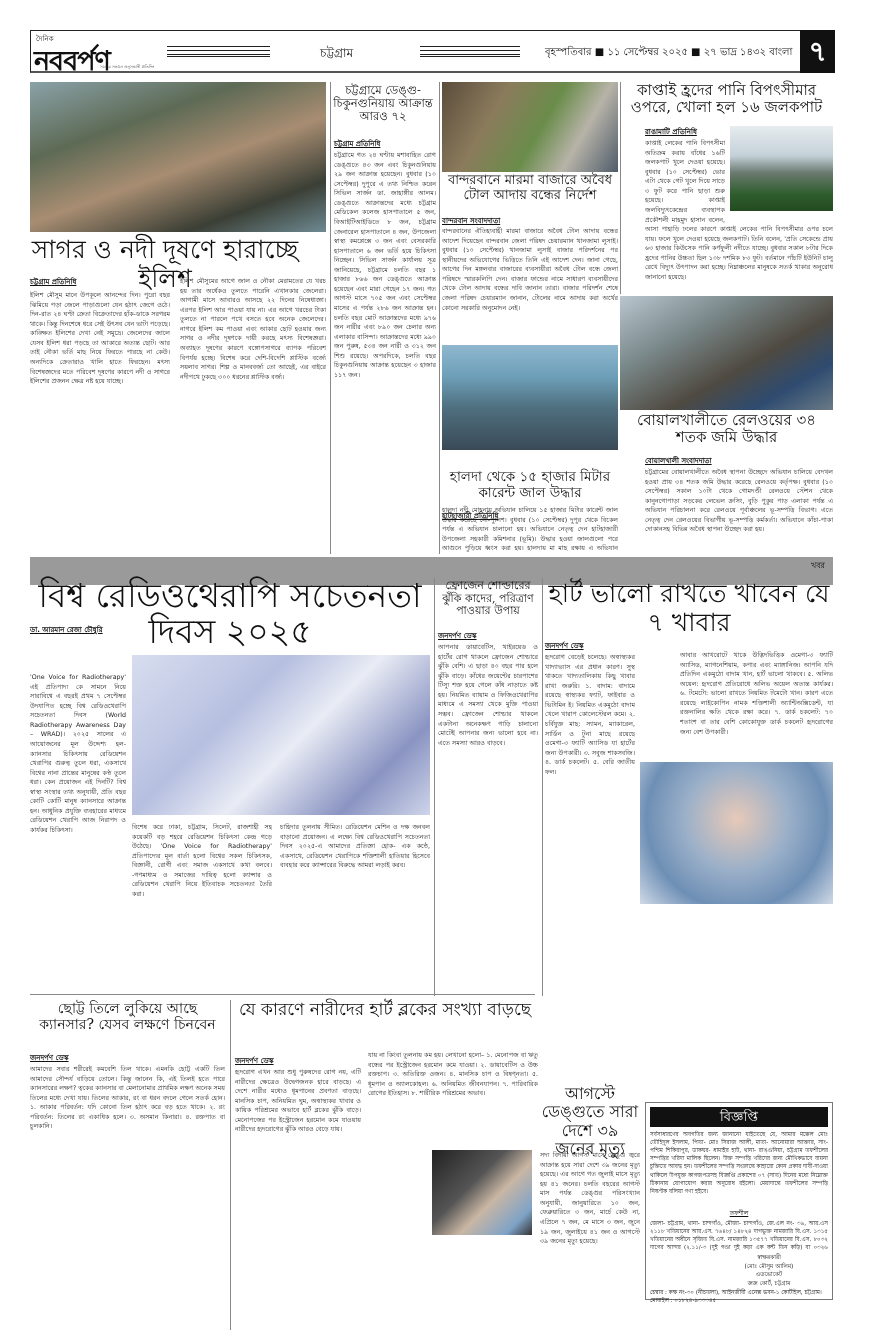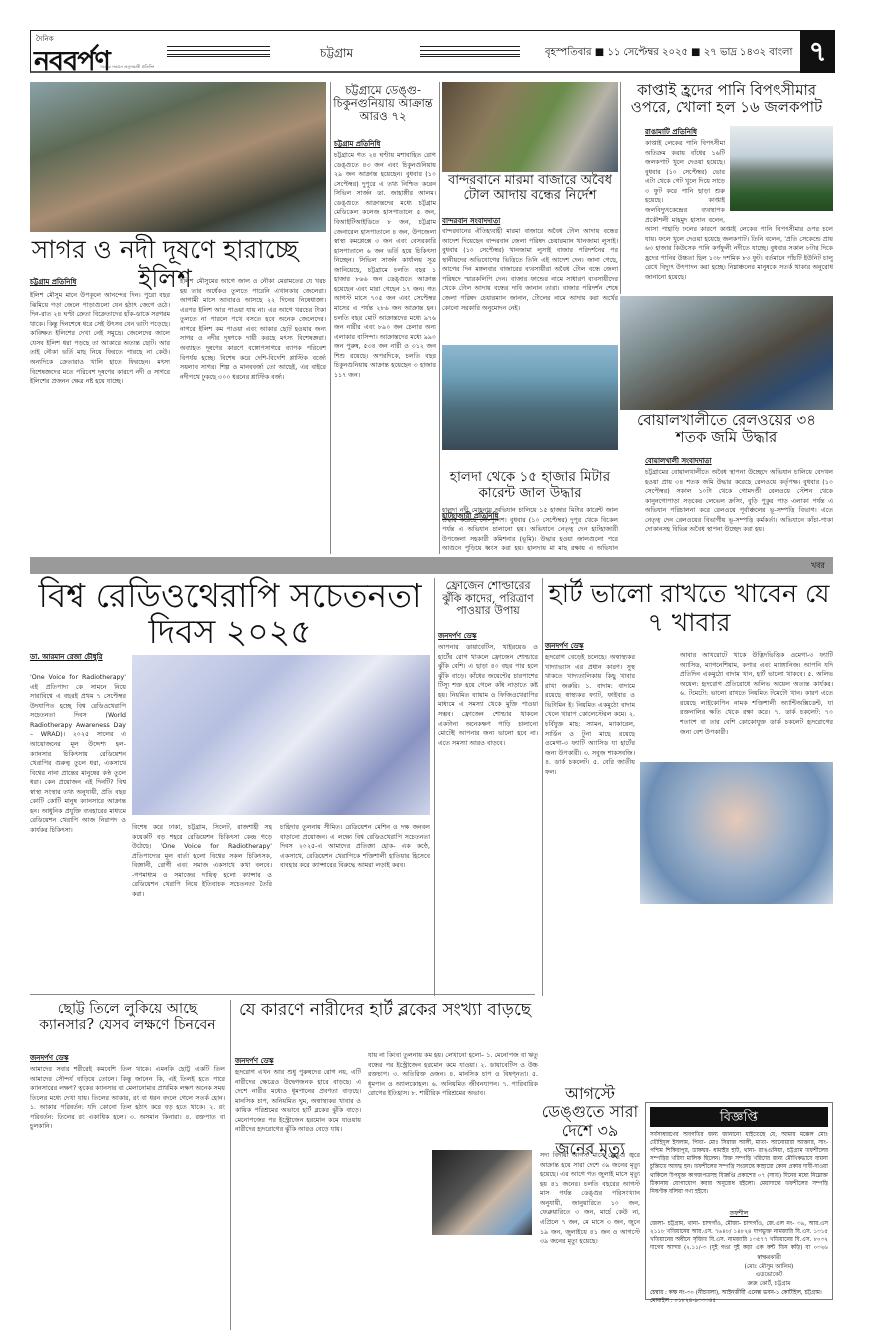--- a/index.html
+++ b/index.html
@@ -13,21 +13,21 @@
 .lines:before{content:"";display:block;margin-top:3px;border-top:1px solid #222}
 .lines:after{content:"";display:block;margin-top:3px;border-top:1px solid #222}
 .city{left:320px;top:44px;font-size:12px}
 .dateline{left:545px;top:44px;font-size:10px}
 .pageno{left:800px;top:30px;width:35px;height:43px;background:#111;color:#fff;font-size:28px;font-weight:bold;text-align:center;line-height:43px}
 .photo{background:linear-gradient(135deg,#6b7a6a,#a5967e,#4a5044);}
 .hl{font-family:"DejaVu Serif",serif;text-align:center;line-height:1.15;color:#111}
 .byline{font-size:7px;text-decoration:underline;font-weight:bold}
 .body{font-size:6.3px;line-height:1.52;text-align:justify;color:#222;overflow:hidden}
 .rule{background:#888}
-.banner{left:30px;top:557px;width:803px;height:17px;background:#9a9a9a;color:#111;font-size:8px;text-align:right;padding-right:8px;line-height:17px}
+.banner{left:30px;top:557px;width:803px;height:28px;background:#9a9a9a;color:#111;font-size:8px;text-align:right;padding-right:8px;line-height:17px}
 .notice{left:645px;top:1102px;width:188px;height:198px;border:1px solid #777;padding:4px}
 .notice-hd{background:#111;color:#fff;font-size:13px;text-align:center;height:20px;line-height:20px;margin-bottom:3px}
 </style>
 </head>
 <body>
 
 <div class="abs masthead"></div>
 <div class="abs logo-small">দৈনিক</div>
 <div class="abs logo">নববর্পণ</div>
 <div class="abs logo-tag">সত্যের সন্ধানে অনুসন্ধানী প্রতিদিন</div>
@@ -68,21 +68,21 @@
 <div class="abs byline" style="left:645px;top:455px">বোয়ালখালী সংবাদদাতা</div>
 <div class="abs body" style="left:645px;top:467px;width:188px;height:85px">চট্টগ্রামের বোয়ালখালীতে অবৈধ স্থাপনা উচ্ছেদে অভিযান চালিয়ে বেদখল হওয়া প্রায় ৩৪ শতক জমি উদ্ধার করেছে রেলওয়ে কর্তৃপক্ষ। বুধবার (১০ সেপ্টেম্বর) সকাল ১০টা থেকে গোমদণ্ডী রেলওয়ে স্টেশন থেকে কানুনগোপাড়া সড়কের লেভেল ক্রসিং, বুড়ি পুকুর পাড় এলাকা পর্যন্ত এ অভিযান পরিচালনা করে রেলওয়ে পূর্বাঞ্চলের ভূ-সম্পত্তি বিভাগ। এতে নেতৃত্ব দেন রেলওয়ের বিভাগীয় ভূ-সম্পত্তি কর্মকর্তা। অভিযানে কাঁচা-পাকা দোকানসহ বিভিন্ন অবৈধ স্থাপনা উচ্ছেদ করা হয়।</div>
 
 <div class="abs rule" style="left:330px;top:82px;width:1px;height:472px"></div>
 <div class="abs rule" style="left:439px;top:82px;width:1px;height:472px"></div>
 <div class="abs rule" style="left:620px;top:82px;width:1px;height:212px"></div>
 
 <div class="abs banner">খবর</div>
 
 <div class="abs hl" style="left:30px;top:578px;width:400px;font-size:33px;line-height:1.1">বিশ্ব রেডিওথেরাপি সচেতনতা দিবস ২০২৫</div>
-<div class="abs byline" style="left:30px;top:651px">ডা. আরমান রেজা চৌধুরি</div>
+<div class="abs byline" style="left:30px;top:624px">ডা. আরমান রেজা চৌধুরি</div>
 <div class="abs body" style="left:30px;top:672px;width:96px;height:292px">'One Voice for Radiotherapy' এই প্রতিপাদ্য কে সামনে নিয়ে সারাবিশ্বে এ বছরই প্রথম ৭ সেপ্টেম্বর উদযাপিত হচ্ছে বিশ্ব রেডিওথেরাপি সচেতনতা দিবস (World Radiotherapy Awareness Day – WRAD)। ২০২৫ সালের এ আয়োজনের মূল উদ্দেশ্য হল- ক্যানসার চিকিৎসায় রেডিয়েশন থেরাপির গুরুত্ব তুলে ধরা, একসাথে বিশ্বের নানা প্রান্তের মানুষের কণ্ঠ তুলে ধরা। কেন প্রয়োজন এই দিনটি? বিশ্ব স্বাস্থ্য সংস্থার তথ্য অনুযায়ী, প্রতি বছর কোটি কোটি মানুষ ক্যানসারে আক্রান্ত হন। আধুনিক প্রযুক্তি ব্যবহারের মাধ্যমে রেডিয়েশন থেরাপি আজ নিরাপদ ও কার্যকর চিকিৎসা।</div>
 <div class="abs photo" style="left:132px;top:655px;width:298px;height:160px;background:linear-gradient(135deg,#d8deef 0%,#b6bfe0 35%,#e9ecf5 55%,#8a94c2 80%,#cfd5ea 100%)"></div>
 <div class="abs body" style="left:132px;top:822px;width:140px;height:142px">বিশেষ করে ঢাকা, চট্টগ্রাম, সিলেট, রাজশাহী সহ কয়েকটি বড় শহরে রেডিয়েশন চিকিৎসা কেন্দ্র গড়ে উঠেছে। 'One Voice for Radiotherapy' প্রতিপাদ্যের মূল বার্তা হলো বিশ্বের সকল চিকিৎসক, বিজ্ঞানী, রোগী এবং সমাজ একসাথে কথা বলবে। -গণমাধ্যম ও সমাজের দায়িত্ব হলো ক্যান্সার ও রেডিয়েশন থেরাপি নিয়ে ইতিবাচক সচেতনতা তৈরি করা।</div>
 <div class="abs body" style="left:280px;top:822px;width:150px;height:142px">চাহিদার তুলনায় সীমিত। রেডিয়েশন মেশিন ও দক্ষ জনবল বাড়ানো প্রয়োজন। এ লক্ষ্যে বিশ্ব রেডিওথেরাপি সচেতনতা দিবস ২০২৫-এ আমাদের প্রতিজ্ঞা হোক- এক কণ্ঠে, একসাথে, রেডিয়েশন থেরাপিকে শক্তিশালী হাতিয়ার হিসেবে ব্যবহার করে ক্যান্সারের বিরুদ্ধে আমরা লড়াই করব।</div>
 
 <div class="abs hl" style="left:436px;top:580px;width:104px;font-size:11px">ফ্রোজেন শোল্ডারের ঝুঁকি কাদের, পরিত্রাণ পাওয়ার উপায়</div>
 <div class="abs byline" style="left:438px;top:630px">জনদর্পণ ডেস্ক</div>
 <div class="abs body" style="left:438px;top:642px;width:100px;height:352px">আপনার ডায়াবেটিস, থাইরয়েড ও হার্টের রোগ থাকলে ফ্রোজেন শোল্ডারে ঝুঁকি বেশি। এ ছাড়া ৪০ বছর পার হলে ঝুঁকি বাড়ে। কাঁধের জয়েন্টের চারপাশের টিস্যু শক্ত হয়ে গেলে কাঁধ নাড়াতে কষ্ট হয়। নিয়মিত ব্যায়াম ও ফিজিওথেরাপির মাধ্যমে এ সমস্যা থেকে মুক্তি পাওয়া সম্ভব। ফ্রোজেন শোল্ডার থাকলে একটানা অনেকক্ষণ গাড়ি চালানো মোটেই আপনার জন্য ভালো হবে না। এতে সমস্যা আরও বাড়বে।</div>
 
 <div class="abs hl" style="left:545px;top:580px;width:288px;font-size:25px;line-height:1.15">হার্ট ভালো রাখতে খাবেন যে ৭ খাবার</div>

